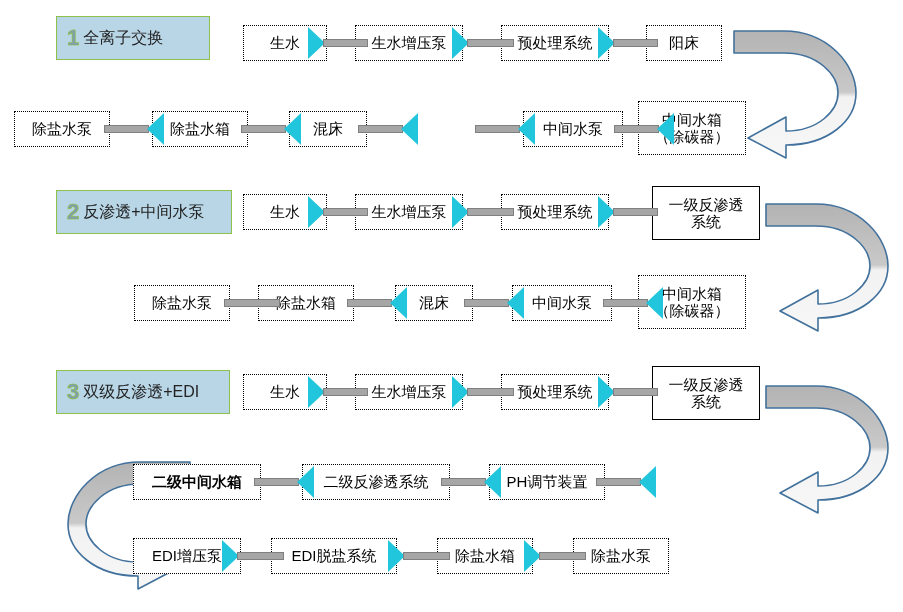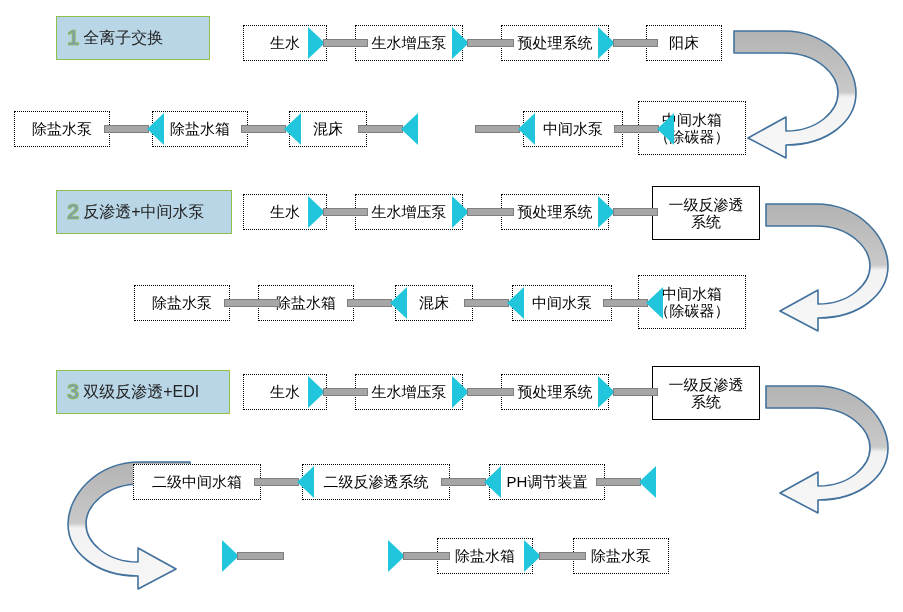--- a/index.html
+++ b/index.html
@@ -227,21 +227,21 @@
           <stop offset="48%" stop-color="#c9c9c9"></stop>
           <stop offset="52%" stop-color="#f2f2f2"></stop>
           <stop offset="100%" stop-color="#f7f7f7"></stop>
         </linearGradient>
       </defs>
       <path d="M2,4 L2,26 L52,26 C86,26 106,48 106,66 C106,84 86,104 54,104 L54,90 L16,111 L54,131 L54,118
                C96,118 124,94 124,66 C124,38 96,4 52,4 Z" transform="translate(6,0)" fill="url(#ug3)" stroke="#41719c" stroke-width="1.6" stroke-linejoin="round"></path>
     </svg>
   </div>
 
-  <div class="node" style="left:133px;top:464px;width:128px;height:36px;">二级中间水箱</div>
+  <div class="node" style="left:133px;top:464px;width:128px;height:36px;font-weight:bold;">二级中间水箱</div>
   <div class="conn left" style="left:254px;top:464px;width:60px;height:36px;">
     <span class="bar"></span>
     <span class="tri"></span>
   </div>
   <div class="node" style="left:302px;top:464px;width:148px;height:36px;text-align:right;">二级反渗透系统</div>
   <div class="conn left" style="left:441px;top:464px;width:60px;height:36px;">
     <span class="bar"></span>
     <span class="tri"></span>
   </div>
   <div class="node" style="left:489px;top:464px;width:116px;height:36px;">PH调节装置</div>
@@ -260,24 +260,26 @@
           <stop offset="100%" stop-color="#f7f7f7"></stop>
         </linearGradient>
       </defs>
       <g transform="translate(150,0) scale(-1,1)">
         <path d="M2,4 L2,26 L52,26 C86,26 106,48 106,66 C106,84 86,104 54,104 L54,90 L16,111 L54,131 L54,118
                  C96,118 124,94 124,66 C124,38 96,4 52,4 Z" transform="translate(6,0)" fill="url(#ug4)" stroke="#41719c" stroke-width="1.6" stroke-linejoin="round"></path>
       </g>
     </svg>
   </div>
 
+  <div class="node" style="left:133px;top:538px;width:108px;height:36px;">EDI增压泵</div>
   <div class="conn right" style="left:222px;top:538px;width:62px;height:36px;">
     <span class="tri"></span>
     <span class="bar"></span>
   </div>
+  <div class="node" style="left:271px;top:538px;width:126px;height:36px;">EDI脱盐系统</div>
   <div class="conn right" style="left:388px;top:538px;width:62px;height:36px;">
     <span class="tri"></span>
     <span class="bar"></span>
   </div>
   <div class="node" style="left:437px;top:538px;width:96px;height:36px;">除盐水箱</div>
   <div class="conn right" style="left:524px;top:538px;width:62px;height:36px;">
     <span class="tri"></span>
     <span class="bar"></span>
   </div>
   <div class="node" style="left:573px;top:538px;width:96px;height:36px;">除盐水泵</div>

